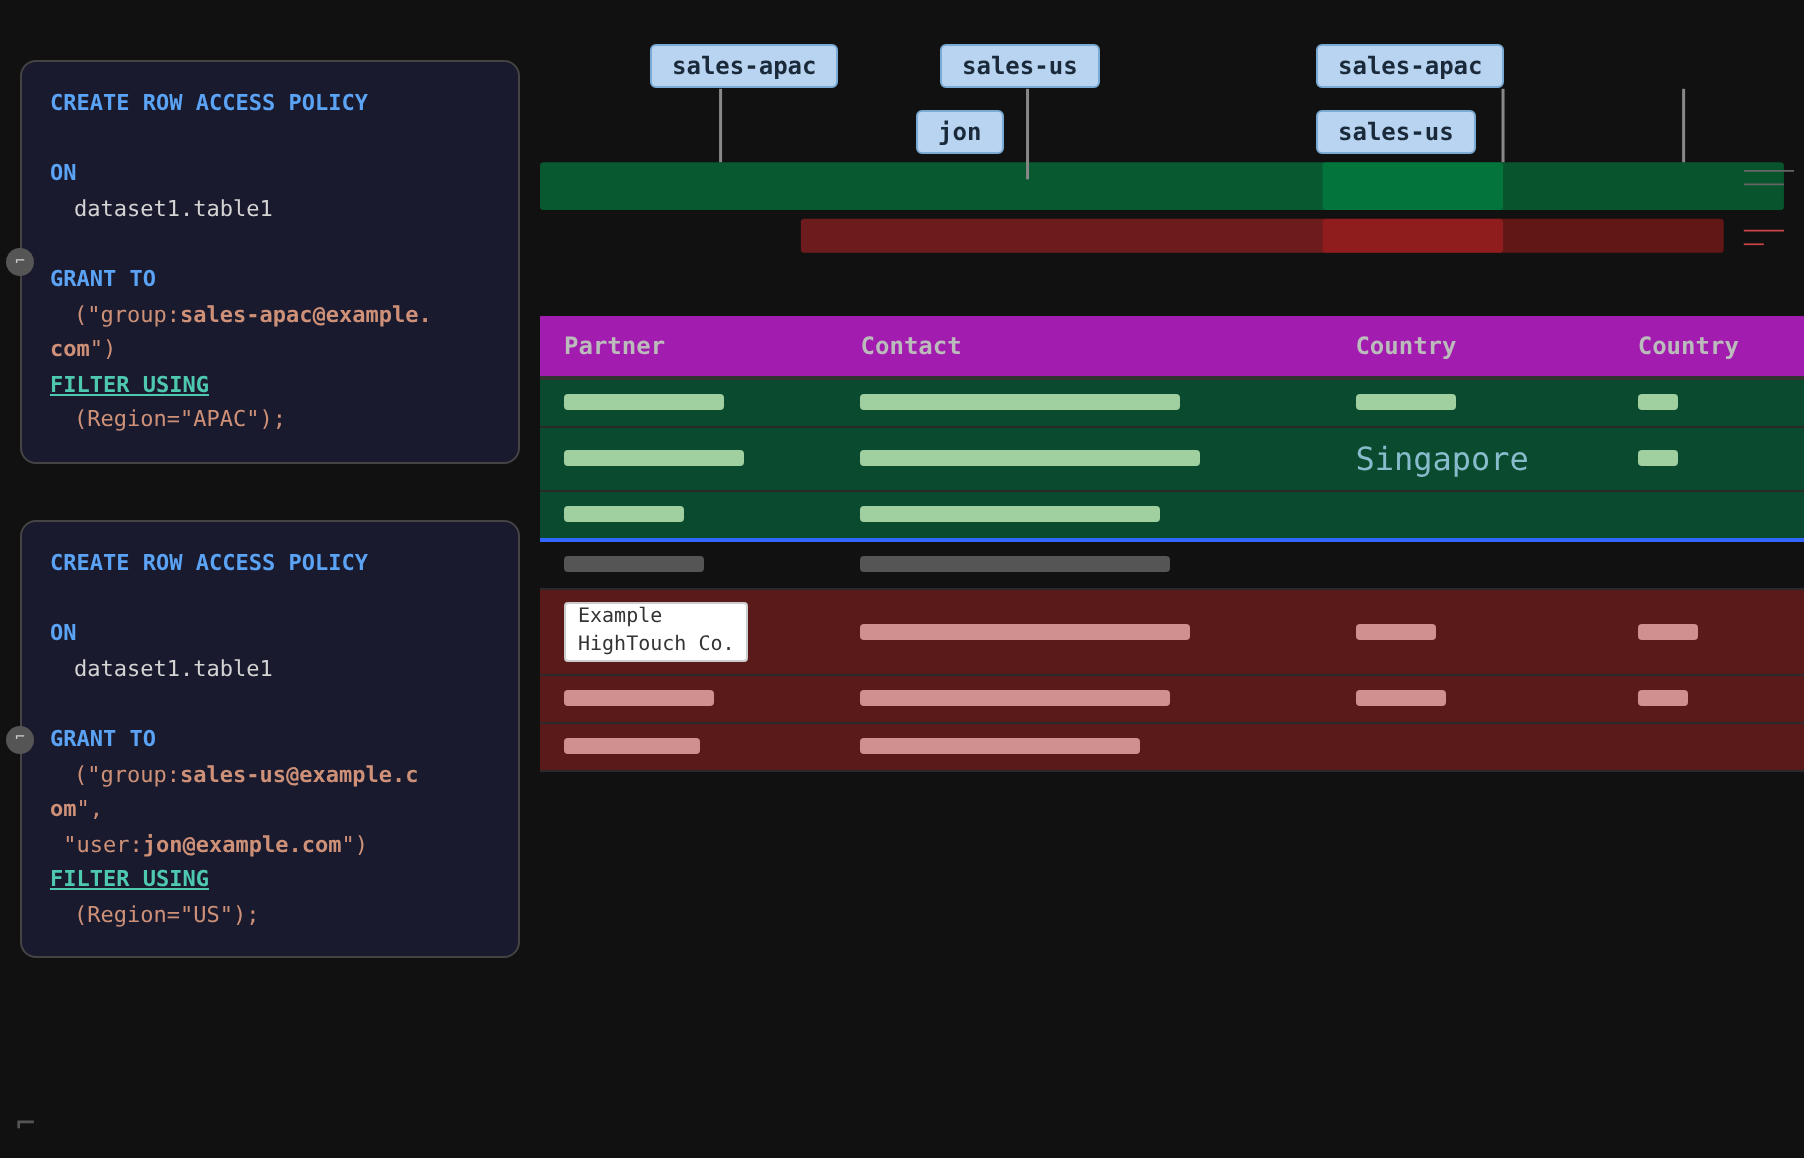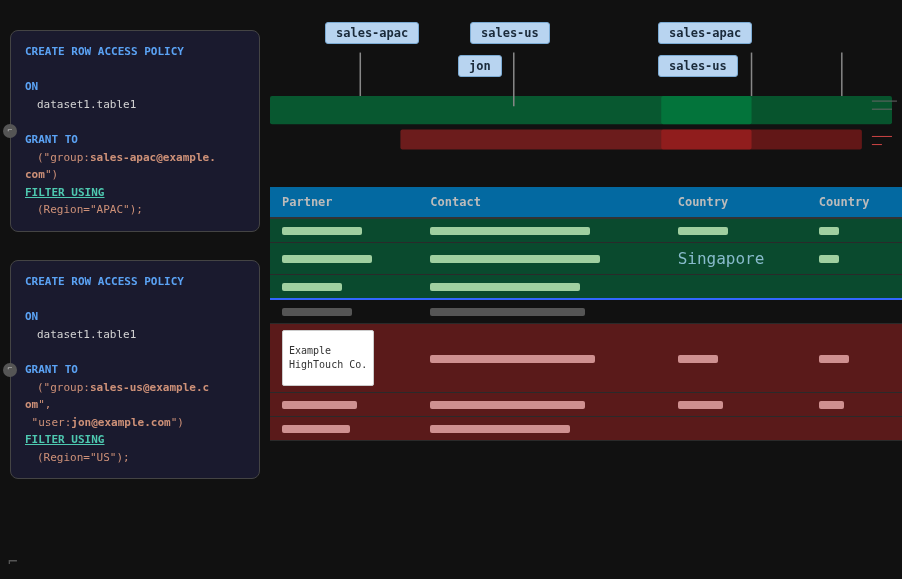--- a/index.html
+++ b/index.html
@@ -69,21 +69,21 @@
       flex: 1;
       display: flex;
       flex-direction: column;
       position: relative;
       overflow: hidden;
     }
 
     
     .tags-area {
       position: relative;
-      height: 187px;
+      height: 158px;
       background: #111;
     }
 
     .role-chip {
       position: absolute;
       background: #b8d4f0;
       border: 1.5px solid #7babd4;
       border-radius: 3px;
       padding: 3px 10px;
       font-size: 12px;
@@ -109,21 +109,21 @@
       overflow: hidden;
     }
 
     .data-table {
       width: 100%;
       border-collapse: collapse;
       font-size: 11px;
     }
 
     .data-table thead tr {
-      background: #0369a1;
+      background: #a21caf;
     }
 
     .data-table th {
       padding: 8px 12px;
       text-align: left;
       color: #bbb;
       font-weight: 600;
       border-bottom: 2px solid #333;
       font-size: 12px;
     }
@@ -131,21 +131,21 @@
     .data-table td {
       padding: 6px 12px;
       color: #888;
       border-bottom: 1px solid #2a2a2a;
       font-size: 10px;
     }
 
     .partner-highlight {
       background: #fff;
       color: #333;
-      padding: 13px 6px;
+      padding: 0 6px;
       border: 1.5px solid #ccc;
       border-radius: 2px;
       display: inline-block;
       font-size: 10px;
       line-height: 1.4;
     }
 
     
     .row-stripe-green td { background: rgba(0, 160, 90, 0.4); }
     .row-stripe-red td { background: rgba(200, 40, 40, 0.4); }

